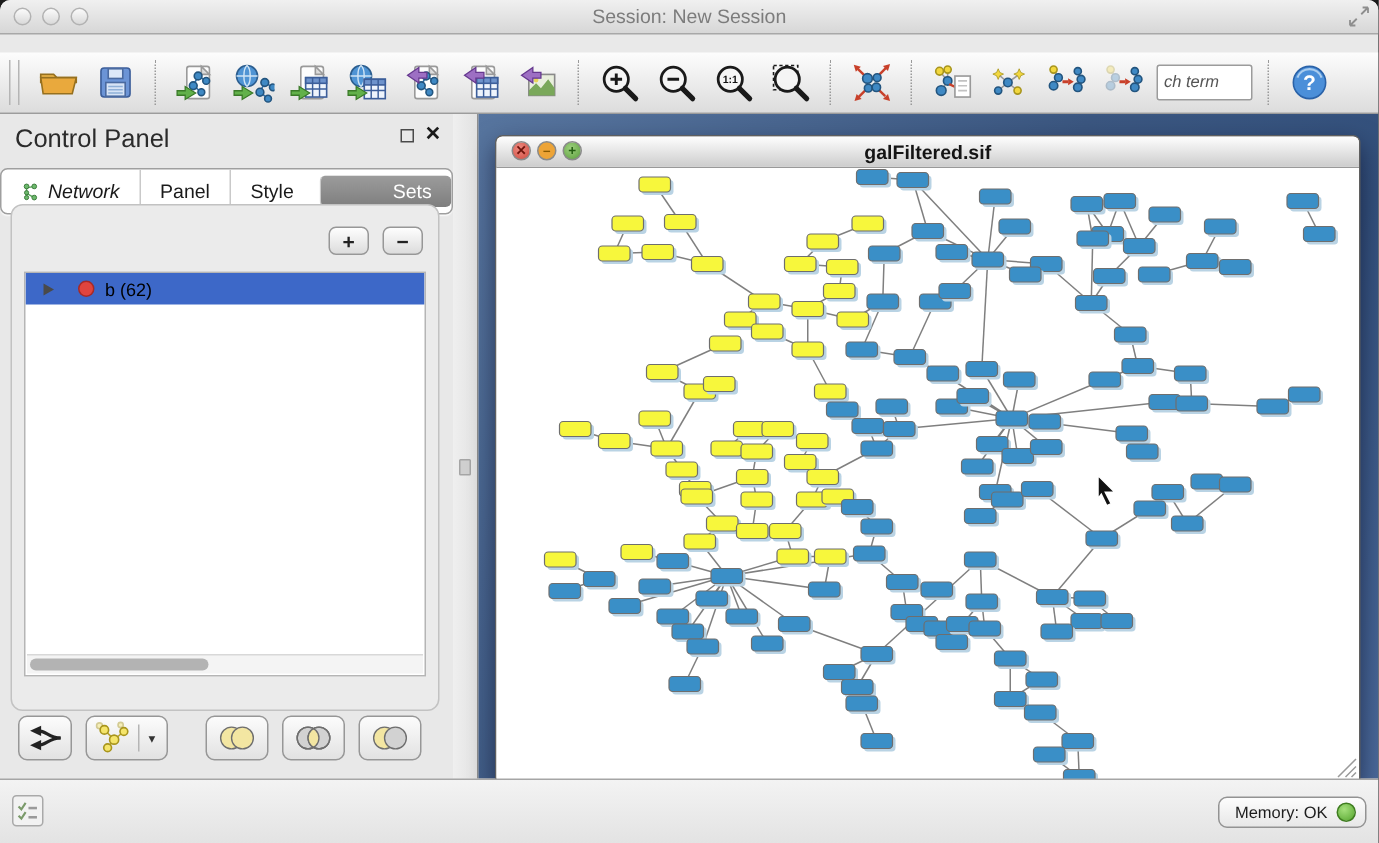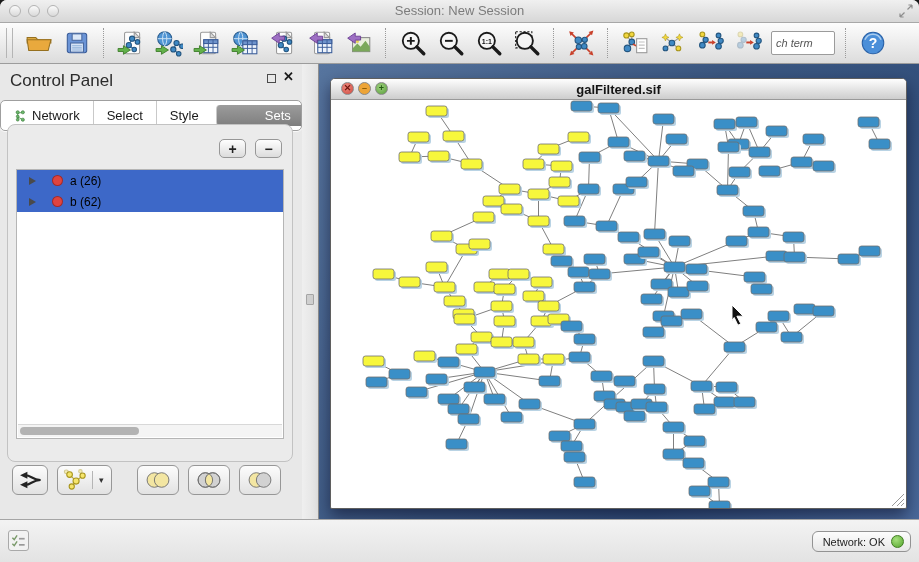--- a/index.html
+++ b/index.html
@@ -7,41 +7,41 @@
   .app{width:919px;height:562px;display:flex;flex-direction:column;border-radius:7px 7px 0 0;overflow:hidden;background:#e9e9e9;}
 
   
   .titlebar{height:22px;background:linear-gradient(#f0f0f0,#d7d7d7);border-bottom:1px solid #a8a8a8;position:relative;flex:none;padding-left:32px;}
   .tl-group{position:absolute;left:9px;top:5px;display:flex;gap:7px;}
   .tl{width:12px;height:12px;border-radius:50%;border:1px solid #b2b2b2;background:linear-gradient(#fbfbfb,#d9d9d9);box-sizing:border-box;}
   .win-title{position:absolute;left:0;right:0;top:3px;text-align:center;font-size:13px;color:#7c7c7c;}
   .fs-icon{position:absolute;right:6px;top:4px;width:14px;height:14px;}
 
   
-  .toolbar{height:40px;background:linear-gradient(#fdfdfd,#dcdcdc);border-bottom:1px solid #9c9c9c;display:flex;align-items:center;padding:0 4px;flex:none;}
+  .toolbar{height:40px;background:linear-gradient(#fdfdfd,#dcdcdc);border-bottom:1px solid #9c9c9c;display:flex;align-items:center;padding:0 4px;flex:none;margin-top:12px;}
   .tb-handle{width:5px;height:30px;border-left:1px solid #b5b5b5;border-right:1px solid #b5b5b5;margin:0 7px 0 2px;}
   .tb-sep{width:1px;height:30px;border-left:1px dotted #9a9a9a;margin:0 7px;flex:none;}
   .tb-btn{width:34px;height:34px;border:none;background:transparent;padding:3px;margin:0 2px;flex:none;cursor:default;}
   .tb-btn svg{width:100%;height:100%;display:block;}
   .tb-search{width:54px;height:22px;border:1px solid #9b9b9b;border-radius:2px;background:#fff;
     font-family:"Liberation Sans",sans-serif;font-size:11px;font-style:italic;color:#555;padding:0 4px;margin:0 3px;}
   .tb-search::placeholder{font-style:italic;color:#555;}
 
   
   .main{flex:1;display:flex;min-height:0;}
 
   
   .cp{width:302px;background:#e8e8e8;position:relative;flex:none;}
   .cp-title{position:absolute;left:10px;top:7px;font-size:17px;color:#2b2b2b;}
   .cp-float{position:absolute;right:26px;top:10px;width:9px;height:9px;border:1.5px solid #4a4a4a;box-sizing:border-box;background:transparent;}
   .cp-close{position:absolute;right:8px;top:6px;font-size:13px;font-weight:bold;color:#1a1a1a;line-height:14px;}
   .tabs{position:absolute;top:36px;left:0;right:0;display:flex;justify-content:center;}
   .tabs-inner{display:inline-flex;background:#fff;border:1px solid #9f9f9f;border-radius:5px;overflow:hidden;box-shadow:0 1px 1px rgba(255,255,255,.8);}
   .tab{display:flex;align-items:center;gap:5px;padding:3px 13px;font-size:13px;color:#1a1a1a;border-left:1px solid #c9c9c9;}
-  .tab:first-child{border-left:none;}
+  .tab:first-child{border-left:none;font-style:italic;}
   .tab.active{background:linear-gradient(#9c9c9c,#7e7e7e);color:#fff;border-radius:4px;margin:4px;padding-left:48px;}
   .tab .tabicon svg{width:13px;height:14px;display:block;}
   .cp-body{position:absolute;top:60px;left:7px;right:9px;height:336px;border:1px solid #c2c2c2;border-radius:8px;background:#ebebeb;}
   .pm-group{position:absolute;top:14px;right:10px;display:flex;gap:9px;}
   .pm-btn{width:27px;height:19px;border:1px solid #979797;border-radius:5px;background:linear-gradient(#fefefe,#dcdcdc);
     font-size:14px;font-weight:bold;color:#222;line-height:16px;text-align:center;padding:0;}
   .sets-list{position:absolute;left:8px;right:8px;top:44px;bottom:22px;background:#fff;border:1px solid #b5b5b5;overflow:hidden;}
   .set-row{height:21px;display:flex;align-items:center;font-size:12px;color:#000;}
   .set-row.selected{background:#3d68c8;}
   .row-tri{width:0;height:0;border-left:7px solid #4a4a4a;border-top:4.5px solid transparent;border-bottom:4.5px solid transparent;margin-left:12px;}
@@ -379,42 +379,37 @@
                     <circle cx="9.5" cy="3" r="1.7"></circle>
                     <circle cx="4" cy="7.5" r="1.5"></circle>
                     <circle cx="4" cy="11" r="1.5"></circle>
                     <circle cx="9.5" cy="11" r="1.7"></circle>
                   </g>
                 </svg>
               </span>
               <span>Network</span>
             </div>
             <div class="tab">
-              <span>Select</span>
+              <span>Panel</span>
             </div>
             <div class="tab">
               <span>Style</span>
             </div>
             <div class="tab active">
               <span>Sets</span>
             </div>
           </div>
         </div>
       <div class="cp-body">
         <div class="pm-group">
           <button class="pm-btn">+</button>
           <button class="pm-btn">−</button>
         </div>
         <div class="sets-list">
           <div>
-              <div class="set-row selected">
-                <span class="row-tri"></span>
-                <span class="row-dot" style="background: rgb(224, 68, 62);"></span>
-                <span class="row-label">a (26)</span>
-              </div>
               <div class="set-row selected">
                 <span class="row-tri"></span>
                 <span class="row-dot" style="background: rgb(224, 68, 62);"></span>
                 <span class="row-label">b (62)</span>
               </div>
             </div>
           <div class="hscroll">
               <div class="hthumb"></div>
             </div>
         </div>
@@ -994,17 +989,17 @@
   <div class="statusbar">
     <button class="task-btn">
       <svg viewBox="0 0 18 18">
         <path d="M2.5 6l2 2 3-4.5" stroke="#7a9a6a" fill="none" stroke-width="1.5"></path>
         <rect x="9.5" y="6.2" width="6" height="1.8" fill="#9a9a9a"></rect>
         <path d="M2.5 12.5l2 2 3-4.5" stroke="#7a9a6a" fill="none" stroke-width="1.5"></path>
         <rect x="9.5" y="12.7" width="6" height="1.8" fill="#9a9a9a"></rect>
       </svg>
     </button>
     <button class="mem-btn">
-      <span>Network: OK</span>
+      <span>Memory: OK</span>
       <span class="mem-dot" style="border-color: rgb(63, 125, 32);"></span>
     </button>
   </div>
 </div>
 
 </body></html>

